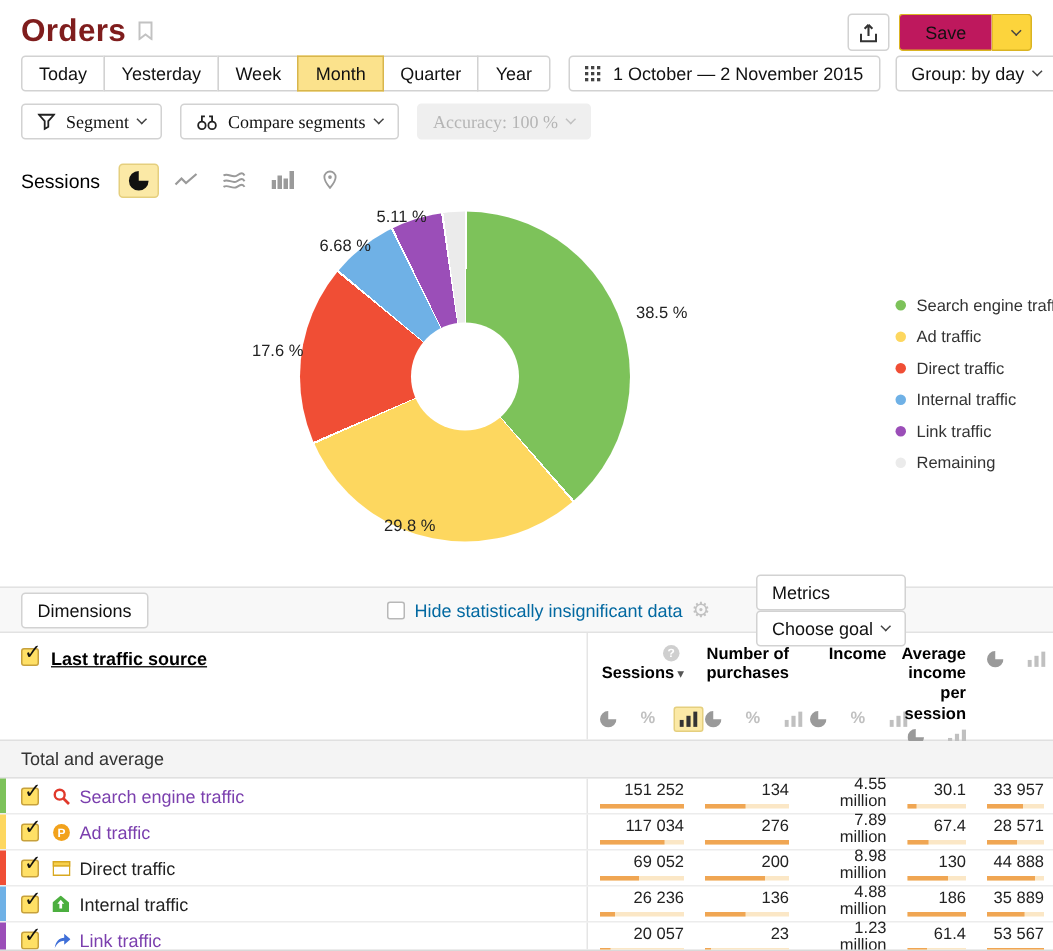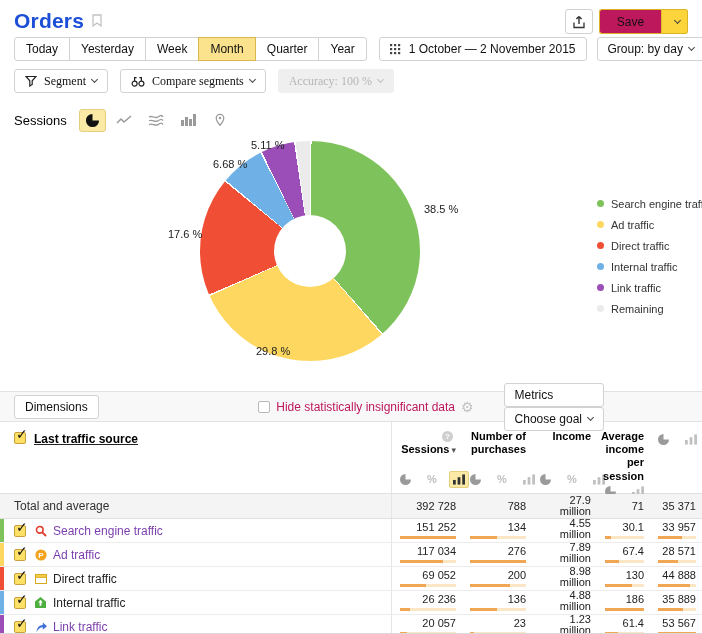--- a/index.html
+++ b/index.html
@@ -3,21 +3,21 @@
 <meta charset="utf-8">
 <style>
   * { box-sizing: border-box; margin: 0; padding: 0; }
   html,body { width:702px; height:634px; }
   body {
     font-family: "Liberation Sans", "DejaVu Sans", sans-serif;
     font-size: 12px; color:#222; background:#fff; position:relative; overflow:hidden;
     border-bottom:1px solid #d9d9d9;
   }
   .titlebar { display:flex; align-items:flex-start; padding:9px 8px 0 14px; height:34px; }
-  .page-title { font-size:21px; font-weight:bold; color:#1d4ed8; letter-spacing:.2px; }
+  .page-title { font-size:21px; font-weight:bold; color:#7f1d1d; letter-spacing:.2px; }
   .bookmark { margin:5px 0 0 8px; }
   .titlebar .spacer { flex:1; }
   .icon-btn { width:28px; height:25px; border:1px solid #d2d2d2; border-radius:3px; background:#fff;
     display:flex; align-items:center; justify-content:center; cursor:pointer; }
   .save-split { display:flex; margin-left:6px; margin-right:6px; }
   .save-main { width:62px; height:25px; background:#be185d; border:1px solid #dab422; border-right:none;
     border-radius:3px 0 0 3px; font-size:12px; color:#111; display:flex; align-items:center; justify-content:center; cursor:pointer;}
   .save-arrow { width:27px; height:25px; background:#fcd43c; border:1px solid #dab422; border-left:1px solid #e4bd25;
     border-radius:0 3px 3px 0; display:flex; align-items:center; justify-content:center; cursor:pointer;}
   .chev { display:inline-block; width:5px; height:5px; border-right:1.4px solid #444; border-bottom:1.4px solid #444;
@@ -56,21 +56,21 @@
   .pl4 { left:251px; top:6px; }
   .legend { position:absolute; left:597px; top:60px; }
   .legend-item { display:flex; align-items:center; height:21px; cursor:pointer; }
   .ldot { width:7px; height:7px; border-radius:50%; margin-right:7px; flex:none; }
   .legend-item span.ltext { font-size:11px; color:#333; white-space:nowrap; }
 
   .controls { display:flex; align-items:center; height:31px; margin-top:9px; padding:0 14px;
     background:#f8f8f8; border-top:1px solid #e2e2e2; border-bottom:1px solid #e2e2e2; }
   .hide-group { margin-left:auto; display:flex; align-items:center; }
   .cbx { width:12px; height:12px; border:1px solid #b8b8b8; border-radius:2px; background:#fff; display:inline-block; cursor:pointer; }
-  .hide-label { margin:0 6px; color:#be185d; cursor:pointer; }
+  .hide-label { margin:0 6px; color:#0369a1; cursor:pointer; }
   .gear { color:#c2c2c2; font-size:14px; margin-right:22px; cursor:pointer; }
   .metrics-group { display:flex; margin-right:84px;flex-direction:column; }
   .metrics-group .btn { margin-left:8px; }
 
   .table { width:702px; }
   .thead { display:flex; height:72px; border-bottom:1px solid #e0e0e0; }
   .dim-head { width:392px; padding:10px 0 0 14px; display:flex; align-items:flex-start;text-decoration:underline; }
   .cb { width:12px; height:12px; background:#ffe066; border:1px solid #c7a13c; border-radius:2px;
     position:relative; display:inline-block; flex:none; cursor:pointer; }
   .cb::after { content:"✓"; position:absolute; left:1px; top:-7px; font-size:14px; font-weight:bold; color:#111; }
@@ -388,37 +388,20 @@
                 </g>
               </svg>
             </span>
         </div>
       </div>
     </div>
   </div>
 
   <div class="trow total-row" style="height:25px;">
     <div class="total-label">Total and average</div>
-    <div class="mcols">
-      <div class="mcell w0">
-          <span class="num">392 728</span>
-        </div>
-      <div class="mcell w1">
-          <span class="num">788</span>
-        </div>
-      <div class="mcell w2">
-          <span class="num">27.9 million</span>
-        </div>
-      <div class="mcell w3">
-          <span class="num">71</span>
-        </div>
-      <div class="mcell w4">
-          <span class="num">35 371</span>
-        </div>
-    </div>
   </div>
 
   <div class="trow">
     <span class="stripe" style="background: rgb(125, 194, 90);"></span>
     <div class="rleft">
       <span class="cb"></span>
       <span class="ricon">
         <svg width="12" height="12" viewBox="0 0 12 12">
             <circle cx="4.8" cy="4.8" r="3.3" fill="none" stroke="#e0392b" stroke-width="1.6"></circle>
             <line x1="7.3" y1="7.3" x2="11" y2="11" stroke="#e0392b" stroke-width="1.8"></line>

